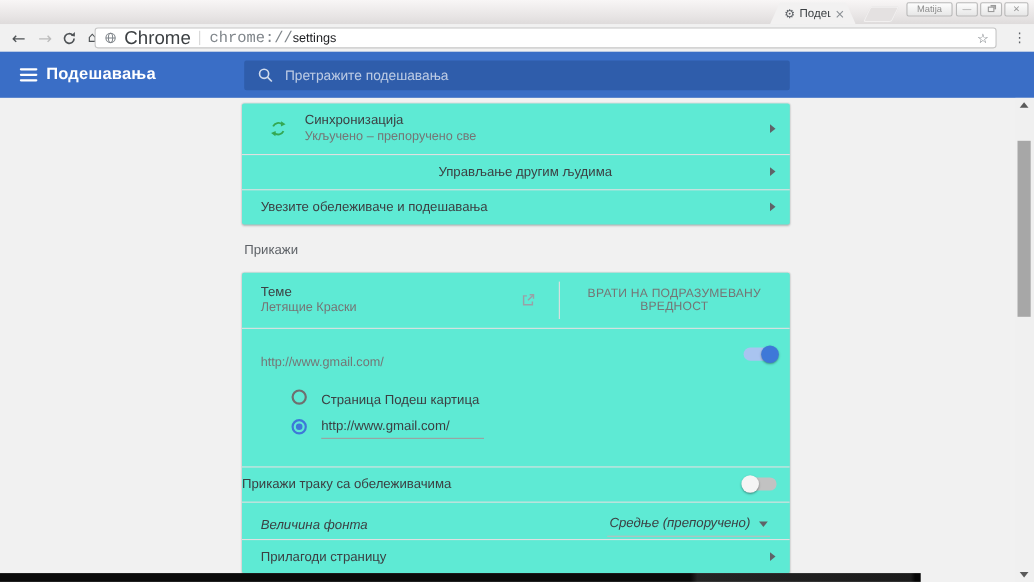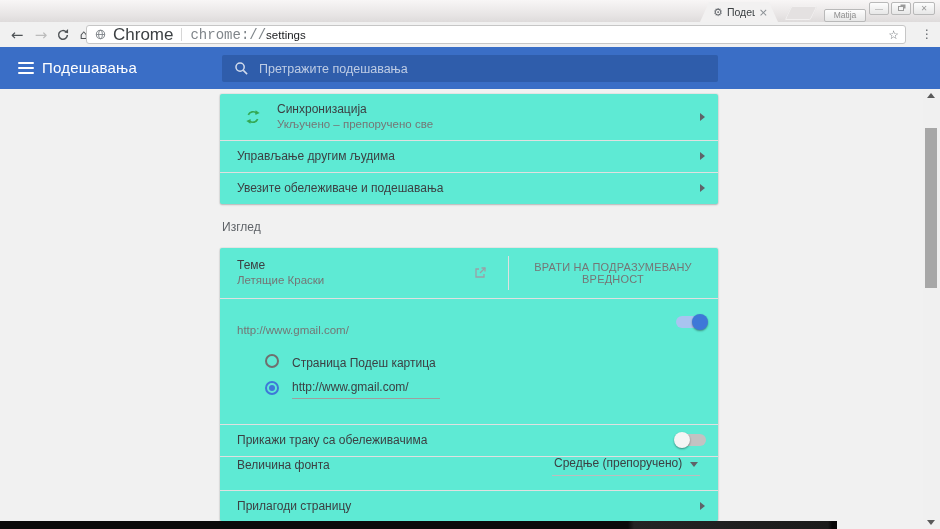--- a/index.html
+++ b/index.html
@@ -14,21 +14,21 @@
     background:linear-gradient(180deg,#f8f6f6 0%,#e7e4e4 70%,#dedbdb 100%); }
   .tab { position:absolute; left:700px; top:2px; width:78px; height:20px;
     background:#f2f1f1; clip-path:polygon(9px 0, 69px 0, 78px 20px, 0 20px);
     display:flex; align-items:center; padding:0 10px 0 13px; gap:4px; }
   .tab-gear { font-size:11px; color:#5f6368; line-height:1; }
   .tab-title { font-size:10.5px; color:#3c4043; white-space:nowrap; overflow:hidden; max-width:38px; }
   .tab-close { font-size:11px; color:#8a8f94; margin-left:auto; line-height:1; }
   .newtab-btn { position:absolute; left:788px; top:6px; width:26px; height:14px;
     background:#e4e1e1; transform:skewX(-26deg); border-radius:2px;
     box-shadow:inset 0 0 0 1px rgba(255,255,255,.5); }
-  .profile-btn { position:absolute; left:824px; top:9px; width:42px; height:13px;
+  .profile-btn { position:absolute; left:824px; top:2px; width:42px; height:13px;
     background:linear-gradient(#fdfdfd,#e7e7e7); border:1px solid #b9b9b9; border-radius:2px;
     font-size:8.5px; color:#8d8d8d; text-align:center; line-height:11px; overflow:hidden; }
   .win-btn { position:absolute; top:2px; width:20px; height:13px;
     background:linear-gradient(#fdfdfd,#e7e7e7); border:1px solid #b9b9b9; border-radius:2px;
     font-size:8px; color:#9a9a9a; text-align:center; line-height:11px; }
   .win-min { left:869px; }
   .win-rest { left:891px; }
   .win-cls { left:913px; width:22px; }
   .restore-glyph { display:inline-block; width:6px; height:5px; border:1px solid #9a9a9a;
     box-shadow:2px -2px 0 -0.5px #9a9a9a; margin-top:3px; margin-right:1px; background:#f5f5f5; }
@@ -50,21 +50,21 @@
   .omni-star { margin-left:auto; font-size:12px; color:#6b7075; }
   .menu-dots { position:absolute; left:917px; top:0; width:20px; height:25px; text-align:center;
     font-size:12px; color:#5f6368; line-height:25px; }
 
   
   .blue-header { position:absolute; left:0; top:47px; width:940px; height:42px; background:#3a6ec6; }
   .hamburger { position:absolute; left:18px; top:15px; width:16px; height:12px;
     display:flex; flex-direction:column; justify-content:space-between; }
   .hamburger i { display:block; height:2px; background:#fff; border-radius:1px; }
   .hdr-title { position:absolute; left:42px; top:0; height:42px; line-height:42px;
-    color:#fff; font-size:15px; letter-spacing:.2px; }
+    color:#fff; font-size:15px; letter-spacing:.2px;font-weight:bold; }
   .searchbox { position:absolute; left:222px; top:8px; width:496px; height:27px;
     background:#2f5dab; border-radius:2px; display:flex; align-items:center; }
   .search-ico { margin:0 10px 0 12px; display:flex; }
   .searchbox input { flex:1; background:transparent; border:none; outline:none;
     font-size:12.5px; color:#fff; font-family:"Liberation Sans",sans-serif; }
   .searchbox input::placeholder { color:rgba(255,255,255,.68); }
 
   
   .content { position:absolute; left:0; top:89px; width:940px; height:440px; background:#f1f1f1; }
   .card { position:absolute; left:220px; width:498px; background:#5eead4; border-radius:2px;
@@ -76,21 +76,21 @@
   .row-sub { font-size:11.5px; color:#757575; }
   .chev { position:absolute; right:13px; width:0; height:0;
     border-left:5px solid #5f6368; border-top:4px solid transparent; border-bottom:4px solid transparent; }
 
   
   .r-sync { position:absolute; left:0; top:0; width:100%; height:46px; }
   .sync-ico { position:absolute; left:24px; top:14px; }
   .r-sync .row-label { position:absolute; left:57px; top:8px; }
   .r-sync .row-sub { position:absolute; left:57px; top:24px; }
   .r-sync .chev { top:19px; }
-  .r-people { position:absolute; left:0; top:46px; width:100%; height:32px; display:flex; align-items:center; padding-left:17px; }
+  .r-people { position:absolute; left:0; top:46px; width:100%; height:32px; display:flex; align-items:center; padding-left:17px;justify-content:center; }
   .r-import { position:absolute; left:0; top:78px; width:100%; height:32px; display:flex; align-items:center; padding-left:17px; }
   .r-people .chev, .r-import .chev { top:12px; }
 
   .section-label { position:absolute; left:222px; top:131px; font-size:12px; color:#5f6368; }
 
   
   .r-theme { position:absolute; left:0; top:0; width:100%; height:50px; }
   .r-theme .row-label { position:absolute; left:17px; top:10px; }
   .r-theme .row-sub { position:absolute; left:17px; top:26px; }
   .ext-ico { position:absolute; left:253px; top:18px; }
@@ -107,22 +107,22 @@
   .radio.off { border:2px solid #6f6f6f; }
   .radio.on { border:2px solid #3e78d8; }
   .radio.on::after { content:""; position:absolute; left:2px; top:2px; width:6px; height:6px;
     border-radius:50%; background:#3e78d8; }
   .r-radio1 .radio { top:8px; }
   .r-radio1 .row-label { position:absolute; left:72px; top:10px; }
   .r-radio2 .radio { top:5px; }
   .url-input { position:absolute; left:72px; top:0px; width:148px; border:none; outline:none;
     border-bottom:1px solid #9e9e9e; font-size:12px; color:#3c4043; background:transparent;
     padding:4px 0 4px 0; font-family:"Liberation Sans",sans-serif; }
-  .r-bookmarks { position:absolute; left:0; top:176px; width:100%; height:32px; display:flex; align-items:center; padding-left:17px; }
-  .r-fontsize { position:absolute; left:0; top:200px; width:100%; height:34px; }
+  .r-bookmarks { position:absolute; left:0; top:176px; width:100%; height:32px; display:flex; align-items:center; }
+  .r-fontsize { position:absolute; left:0; top:212px; width:100%; height:34px;font-style:italic; }
   .r-fontsize .row-label { position:absolute; left:17px; top:10px; }
   .r-fonts { position:absolute; left:0; top:242px; width:100%; height:31px; display:flex; align-items:center; padding-left:17px; }
   .r-fonts .chev { top:12px; }
 
   .dropdown { position:absolute; left:332px; top:2px; width:148px; height:26px;
     border-bottom:1px solid #bdbdbd; }
   .dropdown .dd-value { position:absolute; left:2px; top:6px; font-size:12px; color:#3c4043; white-space:nowrap; }
   .dd-caret { position:absolute; right:2px; top:12px; width:0; height:0;
     border-top:5px solid #5f6368; border-left:4.5px solid transparent; border-right:4.5px solid transparent; }
 
@@ -234,21 +234,21 @@
         <span class="row-label">Управљање другим људима</span>
         <span class="chev"></span>
       </div>
       <div class="divider" style="top:78px"></div>
       <div class="r-import">
         <span class="row-label">Увезите обележиваче и подешавања</span>
         <span class="chev"></span>
       </div>
     </div>
 
-    <div class="section-label">Изглед</div>
+    <div class="section-label">Прикажи</div>
 
     <div class="card card2">
 
       <div class="r-theme">
         <span class="row-label">Теме</span>
         <span class="row-sub">Летящие Краски</span>
         <span class="ext-ico">
           <svg width="14" height="14" viewBox="0 0 14 14">
             <path d="M6 3H3v8h8V8" fill="none" stroke="#9aa0a6" stroke-width="1.3"></path>
             <path d="M8.5 2H12v3.5" fill="none" stroke="#9aa0a6" stroke-width="1.3"></path>

